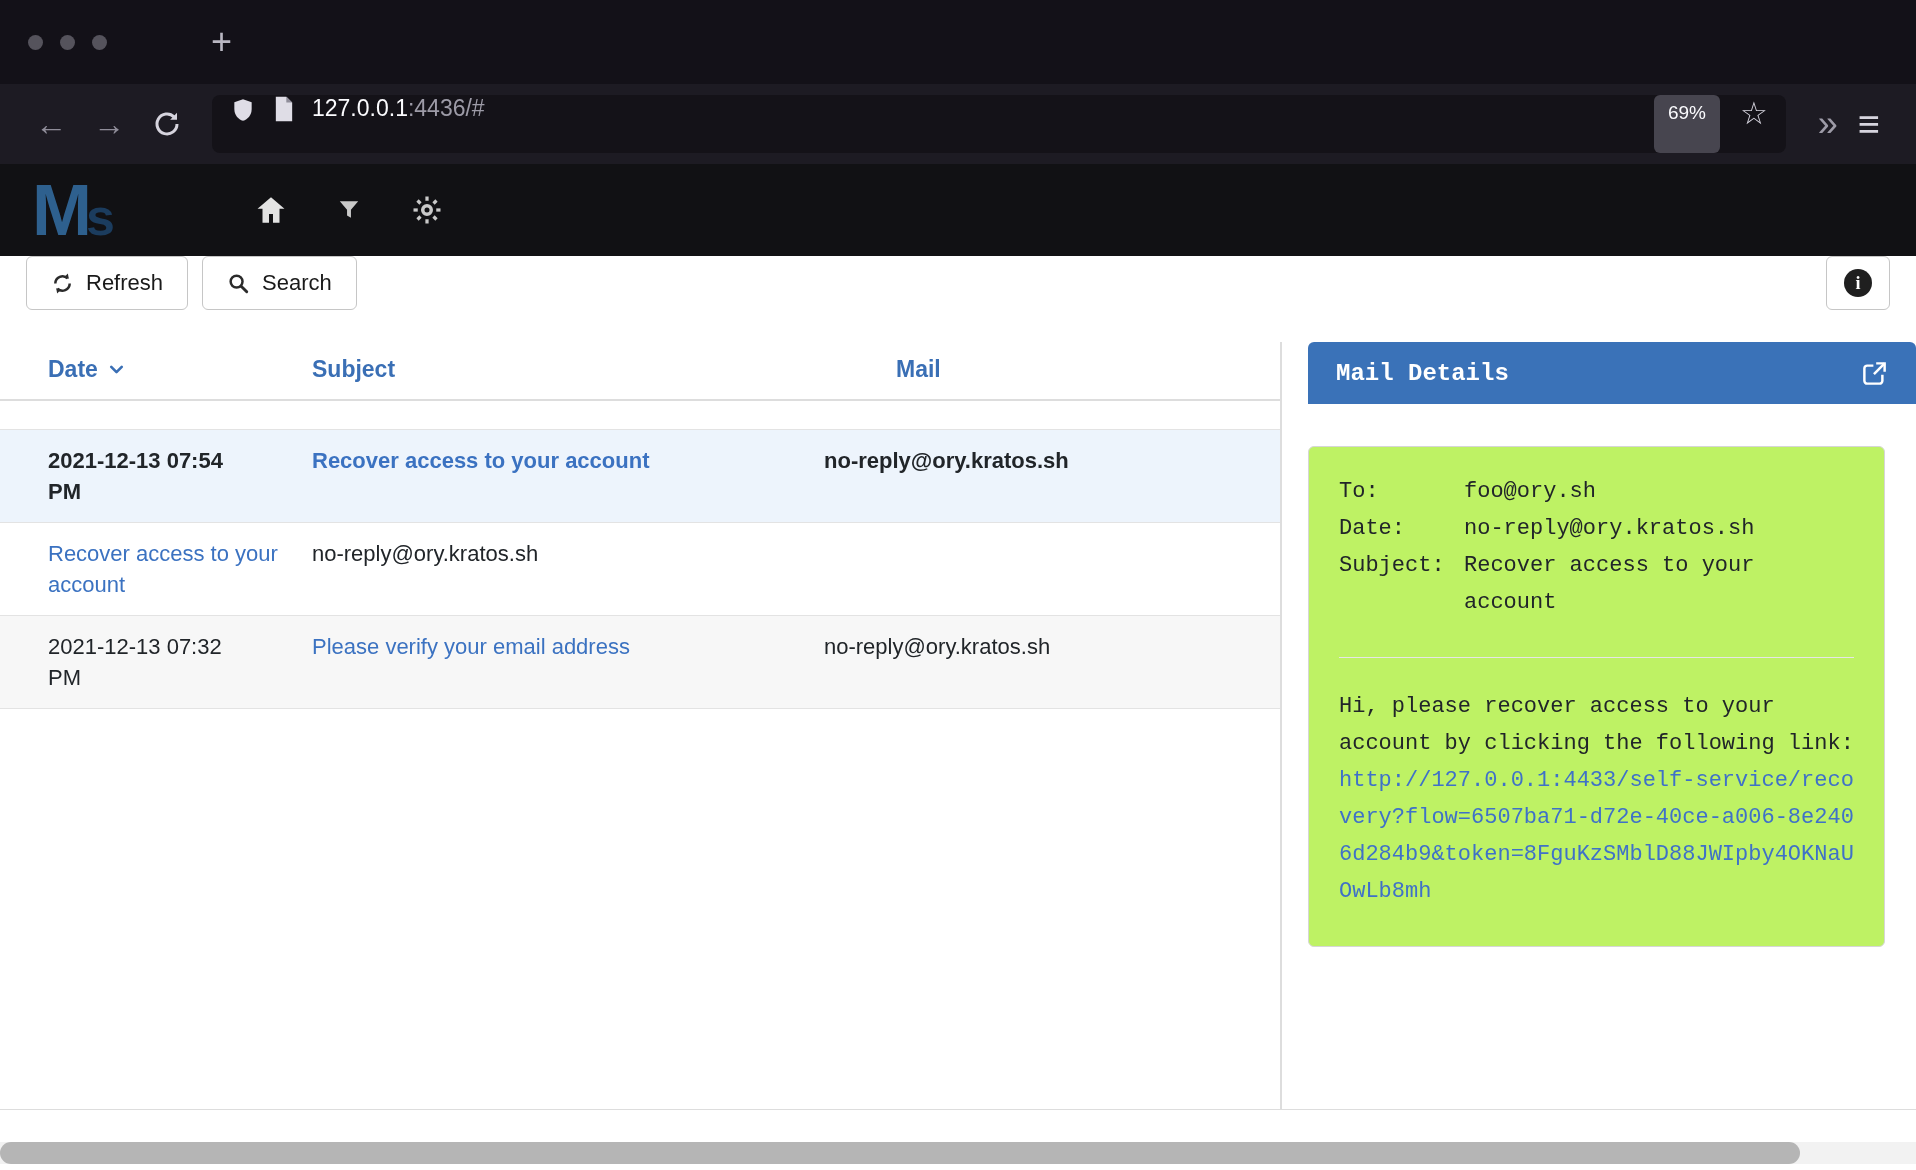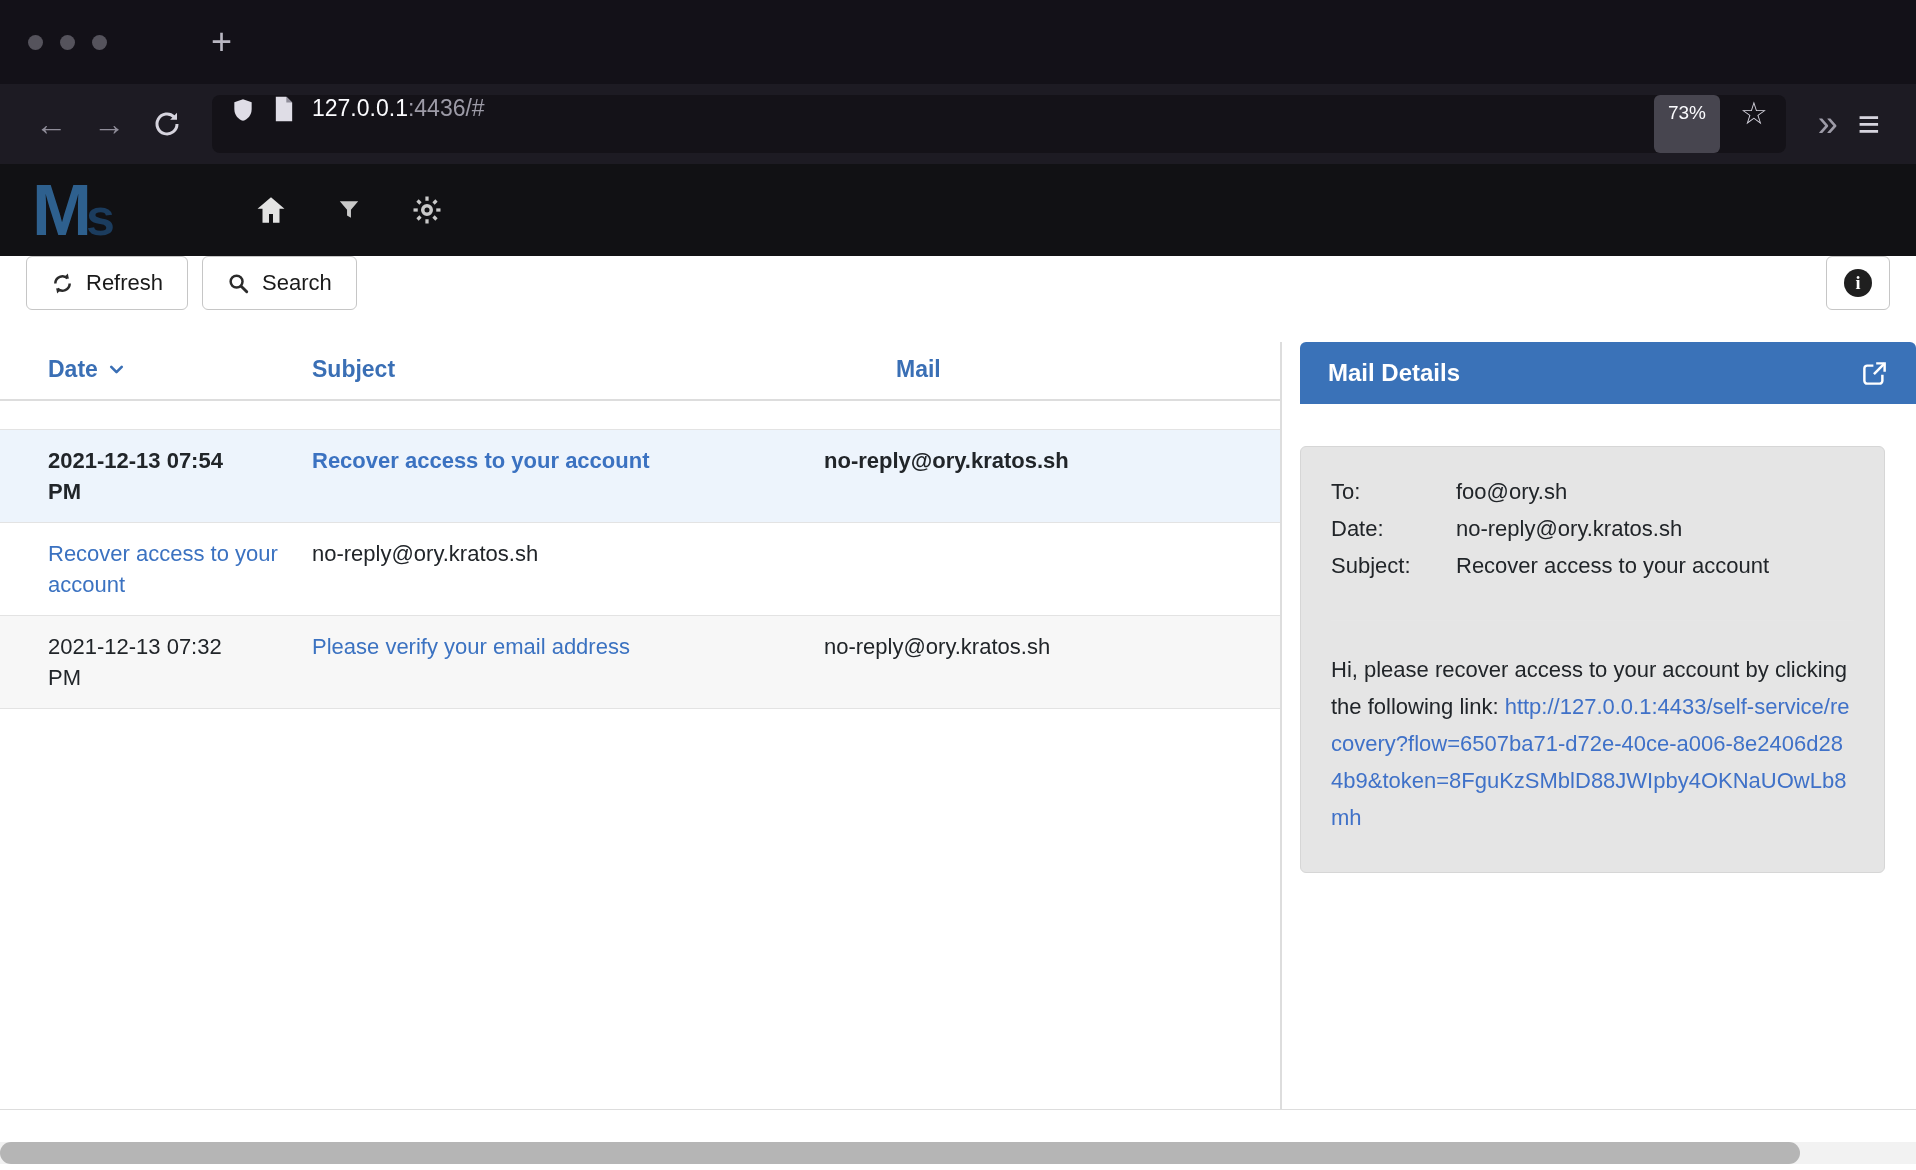--- a/index.html
+++ b/index.html
@@ -62,26 +62,26 @@
   .rows { margin-top: 28px; }
   .mrow { padding-top: 15px; padding-bottom: 15px; font-size: 22px; line-height: 31px; border-top: 1px solid #e3e3e3; cursor: pointer; }
   .mrow:last-child { border-bottom: 1px solid #e3e3e3; }
   .mrow.striped { background: #f7f7f7; }
   .mrow.selected { background: #edf4fc; }
   .mrow.selected .cell { font-weight: 700; }
   .cell.date { color: #212529; padding-right: 64px; }
   .cell.subject { color: #3b72c1; padding-right: 30px; }
   .cell.from { color: #212529; padding-right: 40px; overflow-wrap: break-word; }
 
-  .details-panel { flex: 1; padding-left: 18px; }
+  .details-panel { flex: 1; padding-left: 26px; font-family: Liberation Mono, monospace; }
   .details-header { height: 62px; background: #3a72b8; border-radius: 6px 6px 0 0;
                     display: flex; align-items: center; padding: 0 28px; }
   .details-title { color: #ffffff; font-size: 24px; font-weight: 700; flex: 1; }
   .details-card { margin-top: 42px; margin-right: 31px; border: 1px solid #d6d6d6; border-radius: 6px;
-                  padding: 26px 30px 36px; background: #e5e5e5; }
+                  padding: 26px 30px 36px; background: #bef264; }
   .meta { display: grid; grid-template-columns: 125px 1fr; font-size: 22px; line-height: 37px; color: #212529; }
   .divider { border: none; border-top: 1px solid #e6e6e6; margin: 36px 0 30px; }
   .body-text { font-size: 22px; line-height: 37px; color: #212529; }
   .body-link { color: #3f71c8; word-break: break-all; text-decoration: none; }
 
   
   .hscroll { position: absolute; left: 0; bottom: 6px; width: 100%; height: 22px; background: #f2f2f2; }
   .hthumb { width: 1800px; height: 22px; background: #b5b5b5; border-radius: 11px; }
 
   svg { display: block; }
@@ -113,21 +113,21 @@
           <path d="M12 2 L20 4.8 V11 C20 16.8 16.4 20.4 12 22 C7.6 20.4 4 16.8 4 11 V4.8 Z" fill="#dfdde6"></path>
         </svg>
     </span>
     <span>
       <svg width="24" height="28" viewBox="0 0 20 24">
           <path d="M3 1.5h9l5 5v16H3z" fill="#dfdde6"></path>
           <path d="M12 1.5v5h5z" fill="#8f8d99"></path>
         </svg>
     </span>
     <span class="url-text"><span>127.0.0.1</span><span class="url-dim">:4436/#</span></span>
-    <span class="zoom-badge">73%</span>
+    <span class="zoom-badge">69%</span>
     <span class="star">☆</span>
   </div>
   <span class="overflow">»</span>
   <span class="menu">≡</span>
 </div>
 
 <div class="appheader">
   <div class="logo">
     <span class="logo-m">M</span>
     <span class="logo-s">s</span>

